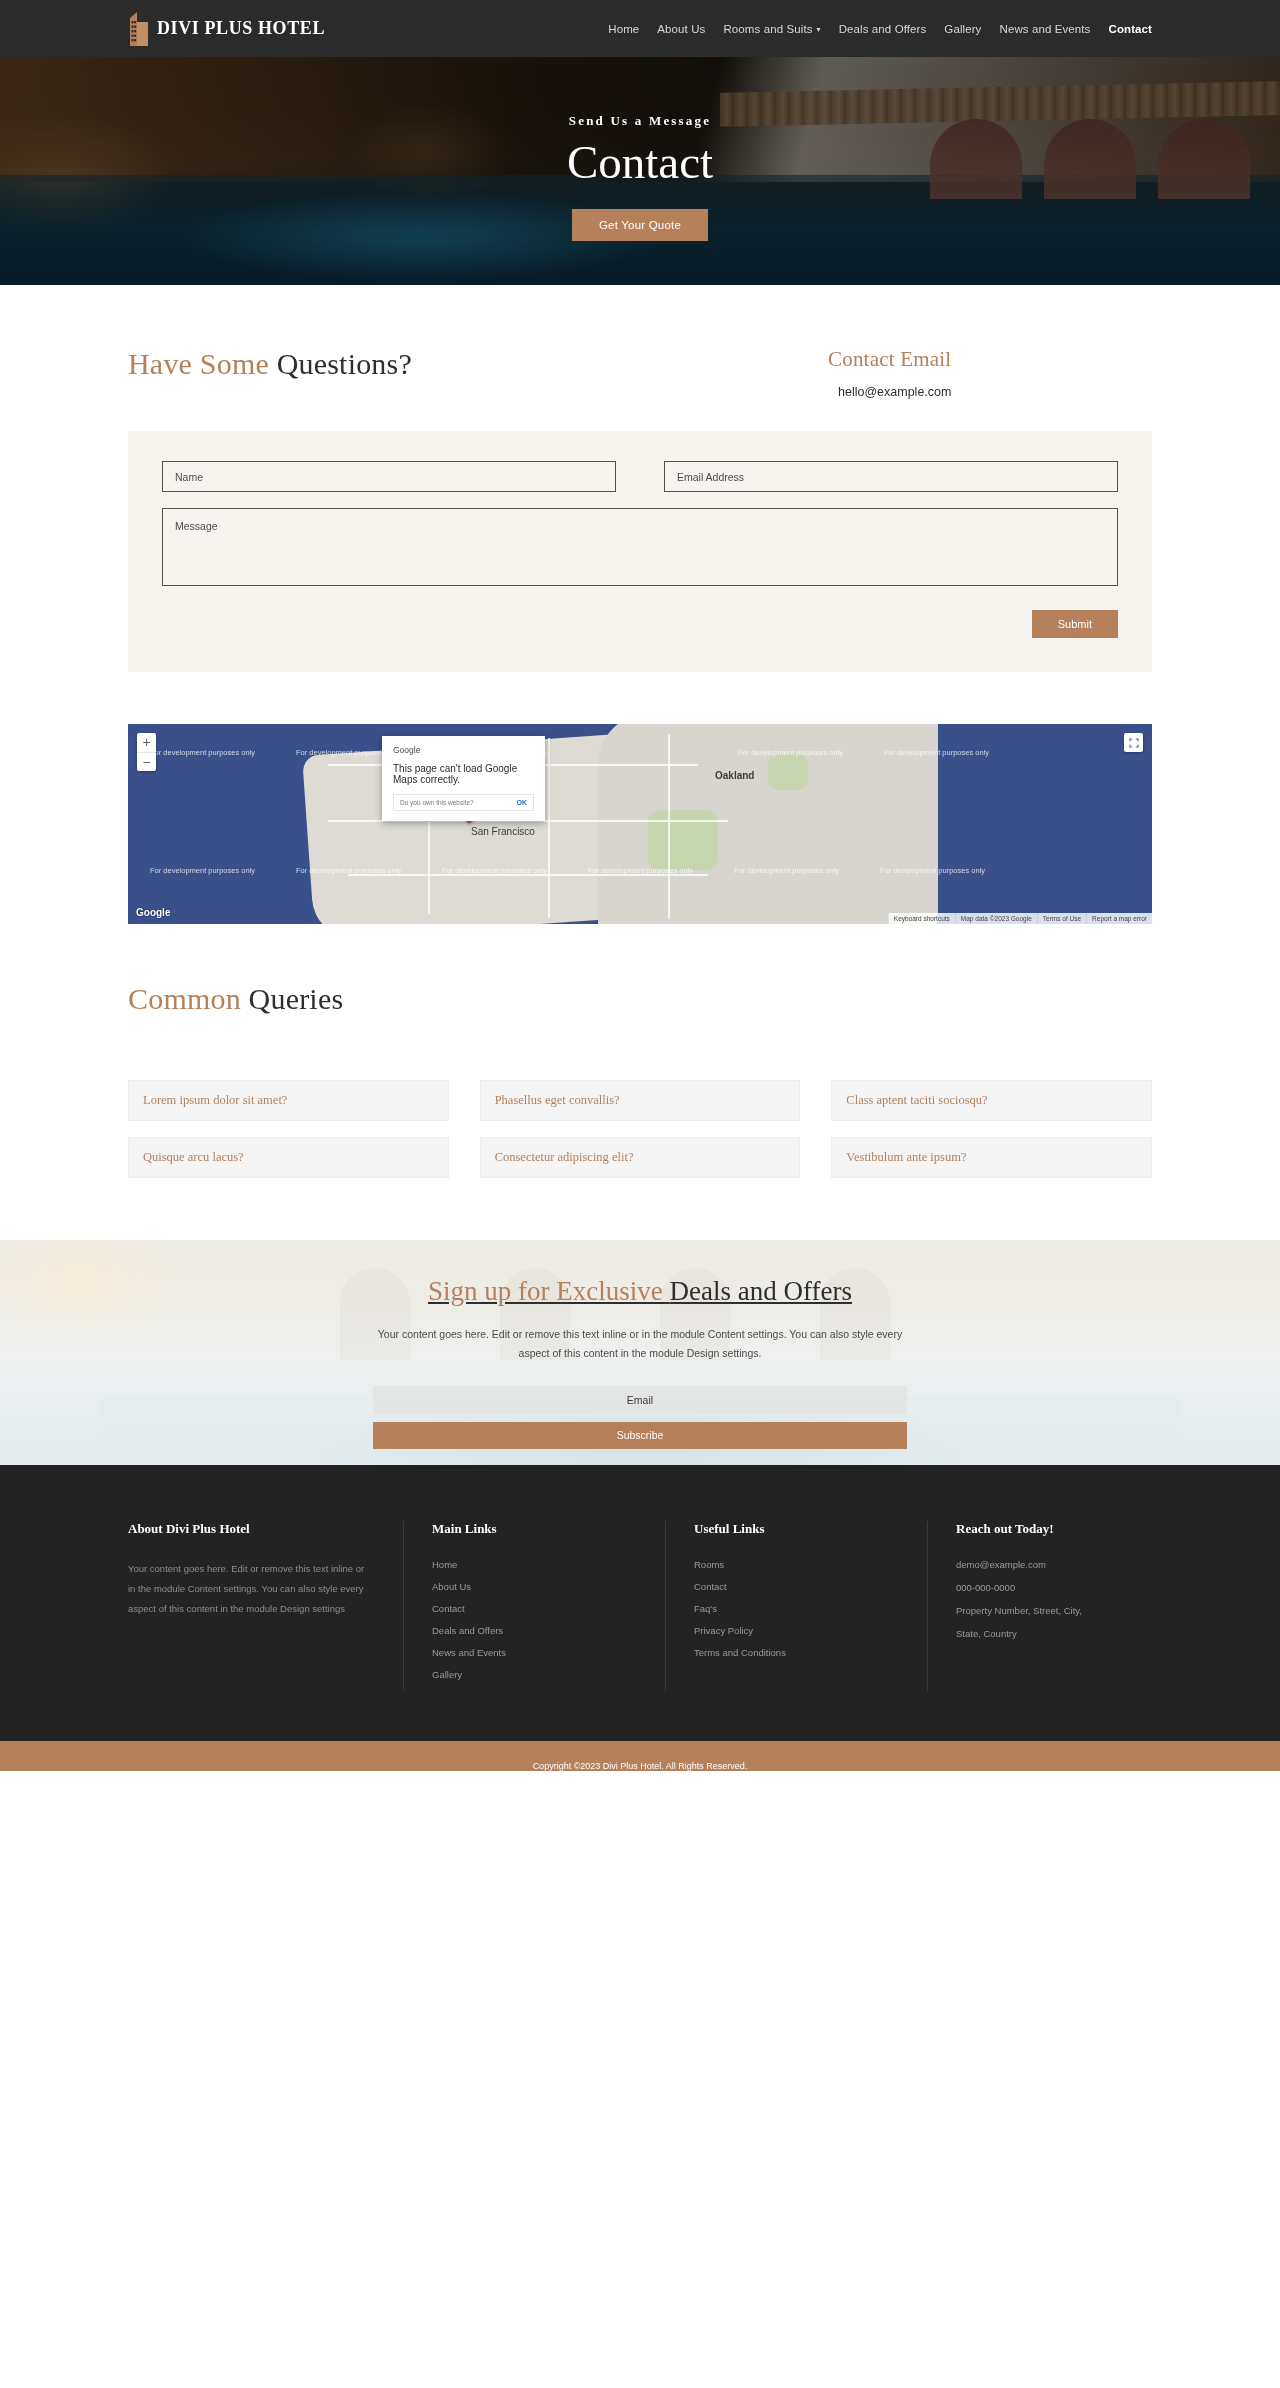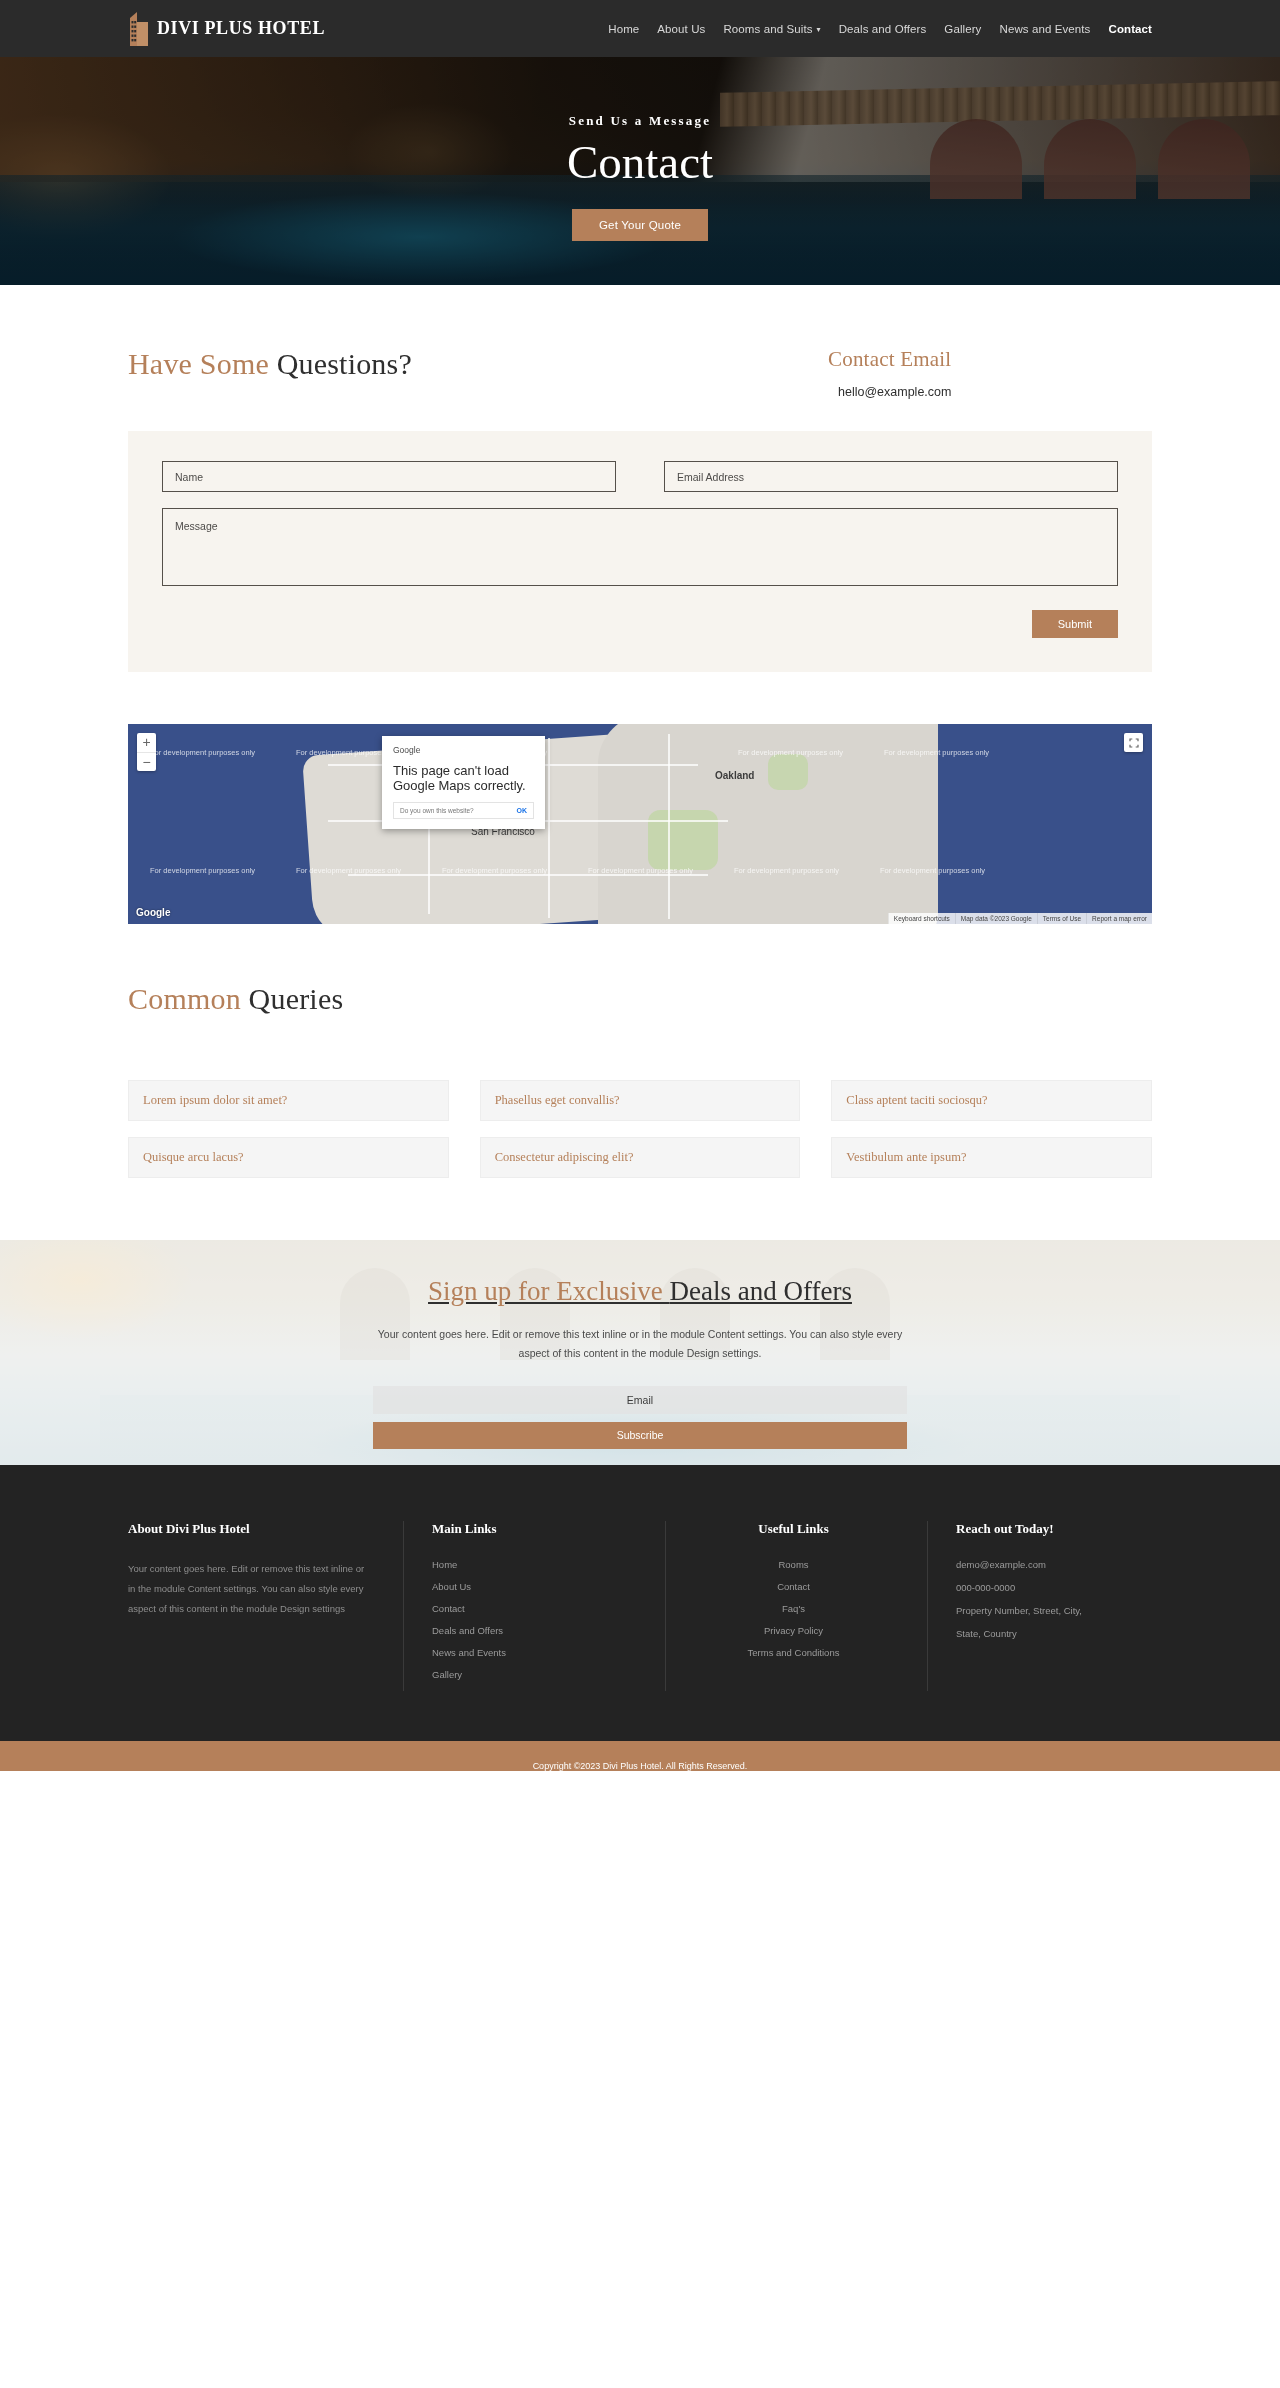--- a/index.html
+++ b/index.html
@@ -288,21 +288,21 @@
     left: 254px; top: 12px;
     width: 163px;
     background: #fff;
     box-shadow: 0 2px 7px rgba(0,0,0,.35);
     padding: 9px 11px 10px 11px;
     z-index: 10;
   }
   .gm-dialog-title {
     font-size: 8.5px; color: #4b4b4b; margin-bottom: 8px;
   }
-  .gm-dialog-msg { font-size: 13px; color: #2b2b2b; margin-bottom: 9px; }
+  .gm-dialog-msg { font-size: 10px; color: #2b2b2b; margin-bottom: 9px; }
   .gm-dialog-row {
     border: 1px solid #e3e3e3;
     display: flex; align-items: center; justify-content: space-between;
     padding: 4px 6px;
   }
   .gm-dialog-q { font-size: 6.5px; color: #777; }
   .gm-dialog-ok { font-size: 7px; color: #1a73e8; font-weight: 700; cursor: pointer; }
 
   
   .faq-section { padding: 58px 128px 0 128px; }
@@ -384,21 +384,21 @@
 
   
   .site-footer {
     background: #232323;
     padding: 56px 128px 50px 128px;
   }
   .footer-cols { display: flex; }
   .f-col { padding-right: 34px; }
   .f-col:nth-child(1) { width: 275px; }
   .f-col:nth-child(2) { width: 262px; border-left: 1px solid #3a3a3a; padding-left: 28px; }
-  .f-col:nth-child(3) { width: 262px; border-left: 1px solid #3a3a3a; padding-left: 28px; text-align: center; }
+  .f-col:nth-child(3) { width: 262px; border-left: 1px solid #3a3a3a; padding-left: 28px; }
   .f-col:nth-child(4) { width: 225px; border-left: 1px solid #3a3a3a; padding-left: 28px; }
   .f-title {
     font-family: "Liberation Serif", serif;
     font-weight: 700;
     font-size: 13px;
     color: #ffffff;
     margin-bottom: 22px;
   }
   .f-text {
     font-size: 9.5px;

